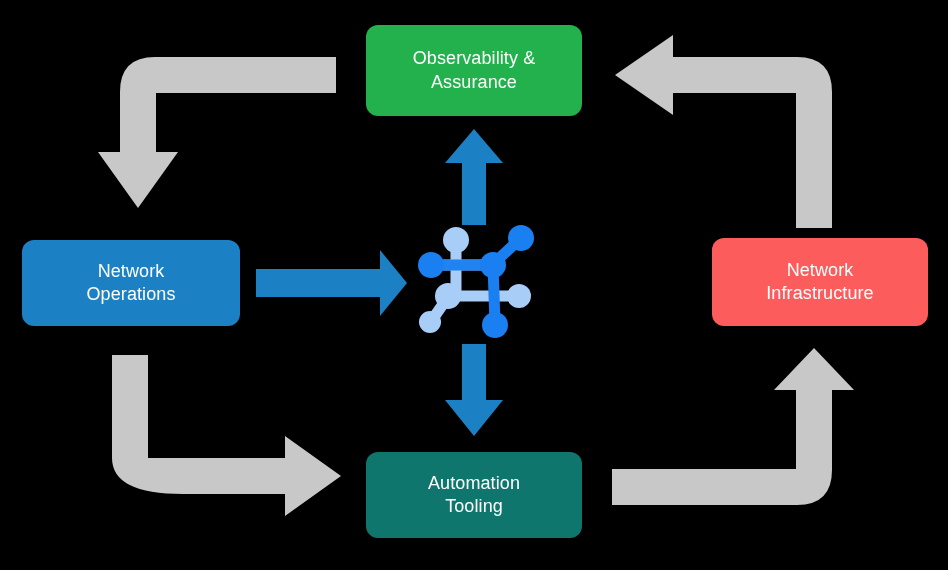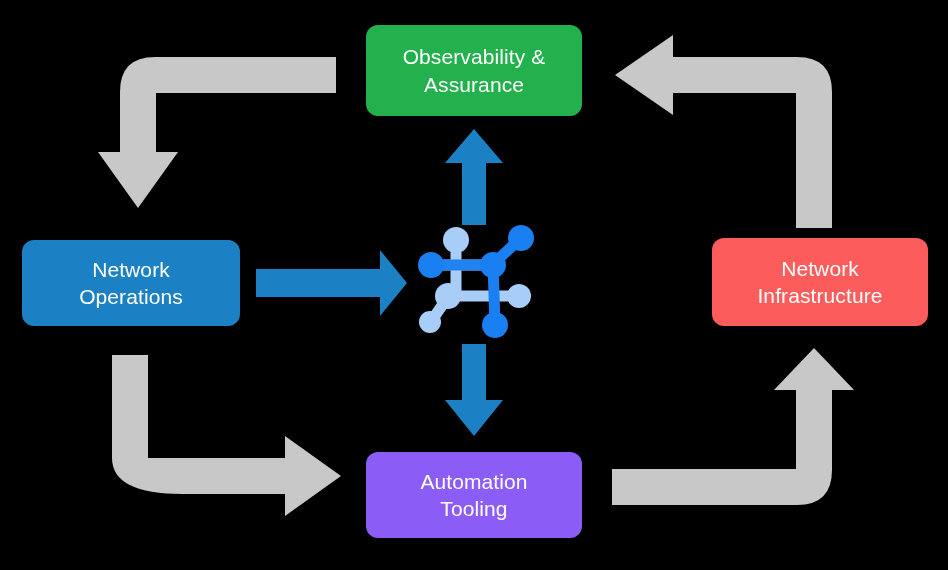--- a/index.html
+++ b/index.html
@@ -23,21 +23,21 @@
     background: #000000;
   }
   .node-box {
     position: absolute;
     border-radius: 12px;
     display: flex;
     align-items: center;
     justify-content: center;
     text-align: center;
     color: #ffffff;
-    font-size: 21px;
+    font-size: 18px;
     line-height: 1.3;
     font-weight: 400;
     letter-spacing: 0.1px;
     box-sizing: border-box;
     padding: 4px 10px;
   }
   .node-box span {
     display: block;
     white-space: pre-line;
   }
@@ -49,21 +49,21 @@
   #box-network-operations {
     left: 22px; top: 240px; width: 218px; height: 86px;
     background: #1B81C4;
   }
   #box-network-infrastructure {
     left: 712px; top: 238px; width: 216px; height: 88px;
     background: #FC5C5C;
   }
   #box-automation-tooling {
     left: 366px; top: 452px; width: 216px; height: 86px;
-    background: #8b5cf6;
+    background: #0f766e;
   }
   
   #arrow-layer, #icon-layer {
     position: absolute;
     left: 0; top: 0;
     width: 948px;
     height: 570px;
     pointer-events: none;
   }
   #icon-layer { pointer-events: none; }

